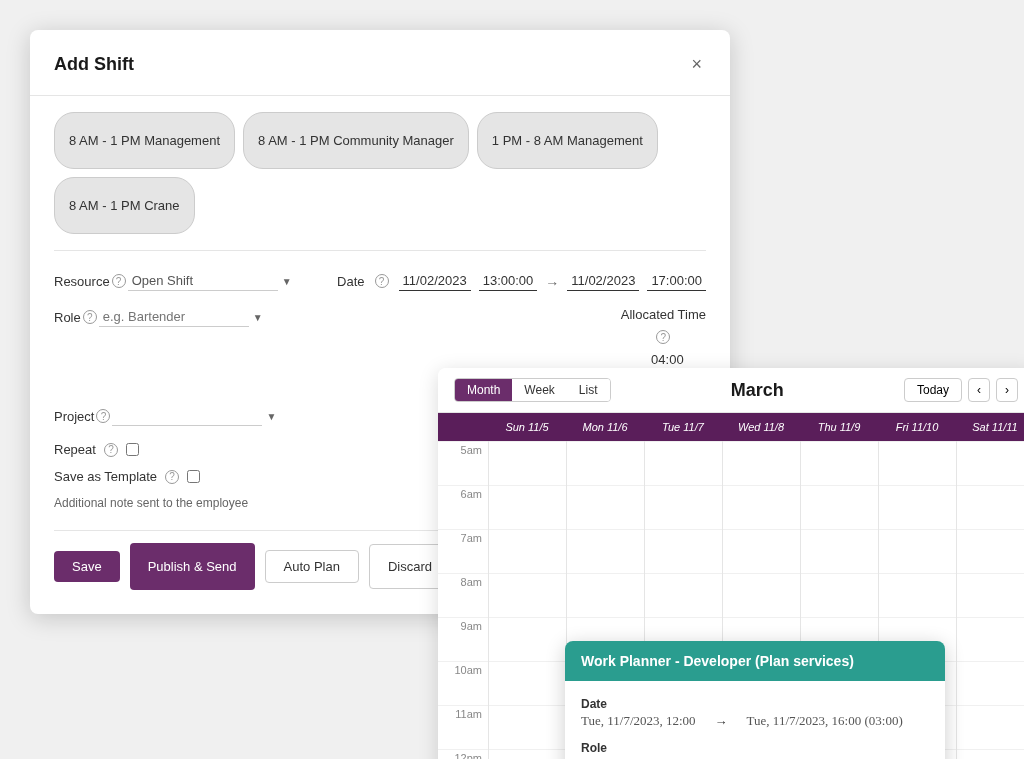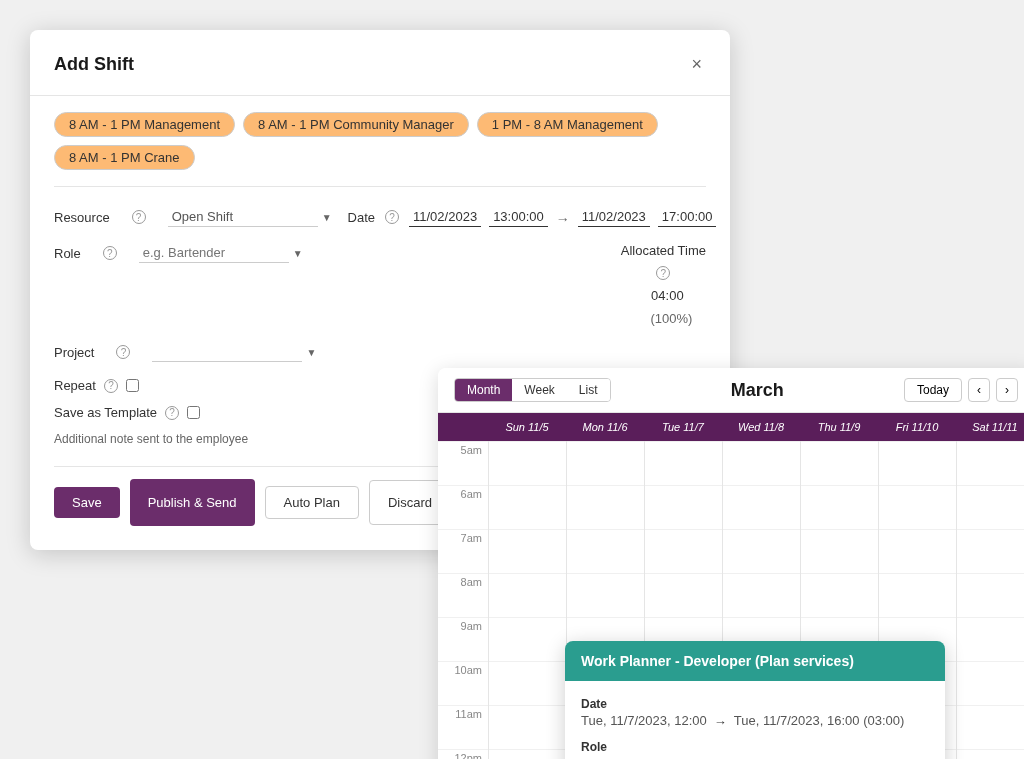--- a/index.html
+++ b/index.html
@@ -5,27 +5,27 @@
     * { box-sizing: border-box; margin: 0; padding: 0; }
     body { font-family: -apple-system, BlinkMacSystemFont, 'Segoe UI', sans-serif; background: #f0f0f0; display: flex; justify-content: center; align-items: flex-start; min-height: 100vh; padding: 20px; }
 
     .modal-overlay { background: white; border-radius: 8px; width: 700px; box-shadow: 0 4px 24px rgba(0,0,0,0.18); padding: 0 0 24px 0; position: relative; }
 
     .modal-header { display: flex; justify-content: space-between; align-items: center; padding: 20px 24px 16px; border-bottom: 1px solid #e5e5e5; }
     .modal-title { font-size: 18px; font-weight: 600; color: #1a1a1a; }
     .close-btn { background: none; border: none; cursor: pointer; font-size: 18px; color: #666; padding: 4px; }
 
     .tabs-row { display: flex; gap: 8px; padding: 16px 24px; flex-wrap: wrap; }
-    .tab-pill { border: 1px solid #ccc; border-radius: 20px; padding: 4px 14px; font-size: 13px; color: #333; cursor: pointer; background: #fdba74; white-space: nowrap; }
+    .tab-pill { border: 1px solid #ccc; border-radius: 20px; padding: 20px 14px; font-size: 13px; color: #333; cursor: pointer; background: #e5e5e5; white-space: nowrap; }
 
     .divider { height: 1px; background: #e5e5e5; margin: 0 24px; }
 
     .form-section { padding: 20px 24px; }
     .form-row { display: flex; align-items: flex-start; margin-bottom: 16px; gap: 16px; }
-    .form-field { display: flex; align-items: center; gap: 22px; }
+    .form-field { display: flex; align-items: center; gap: 2px; }
     .field-label { font-size: 13px; font-weight: 500; color: #333; white-space: nowrap; }
     .help-icon { display: inline-flex; align-items: center; justify-content: center; width: 14px; height: 14px; border-radius: 50%; border: 1px solid #999; font-size: 10px; color: #999; cursor: pointer; }
     .field-input { border: none; border-bottom: 1px solid #ccc; padding: 2px 4px; font-size: 13px; color: #666; min-width: 140px; cursor: pointer; outline: none; background: white; }
     .field-dropdown { display: flex; align-items: center; gap: 4px; }
     .dropdown-arrow { font-size: 10px; color: #666; }
 
     .date-field { display: flex; align-items: center; gap: 8px; }
     .date-value { border-bottom: 1px solid #333; font-size: 13px; color: #333; padding: 2px 4px; cursor: pointer; }
     .arrow-icon { color: #666; font-size: 14px; }
 
@@ -63,21 +63,21 @@
     .cal-time-slot { height: 44px; display: flex; align-items: flex-start; justify-content: flex-end; padding-right: 6px; padding-top: 2px; font-size: 11px; color: #888; border-top: 1px solid #f0f0f0; }
     .cal-day-col { border-left: 1px solid #e5e5e5; position: relative; }
     .cal-cell { height: 44px; border-top: 1px solid #f0f0f0; }
 
     .cal-event { background: #2a9d8f; color: white; font-size: 10px; padding: 2px 4px; border-radius: 3px; margin: 2px; cursor: pointer; position: relative; }
     .cal-event-popup { position: absolute; left: 10px; top: 80px; background: white; border-radius: 8px; box-shadow: 0 4px 20px rgba(0,0,0,0.2); padding: 0; width: 380px; z-index: 10; overflow: hidden; }
     .popup-header { background: #2a9d8f; color: white; padding: 12px 16px; font-size: 14px; font-weight: 600; }
     .popup-body { padding: 16px; }
     .popup-field { margin-bottom: 12px; }
     .popup-field-label { font-size: 12px; font-weight: 600; color: #333; margin-bottom: 2px; }
-    .popup-field-value { font-size: 13px; color: #555; display: flex; align-items: center; gap: 7px; }
+    .popup-field-value { font-size: 13px; color: #555; display: flex; align-items: center; gap: 19px; font-family: Liberation Serif, serif; }
     .popup-arrow { color: #333; }
 
     .left-form { min-width: 380px; max-width: 700px; }
   </style>
 </head>
 <body>
 
 <div style="position: relative; width: 1024px; min-height: 759px;">
 
   <div class="modal-overlay left-form" style="position: absolute; top: 10px; left: 10px; width: 700px;">

